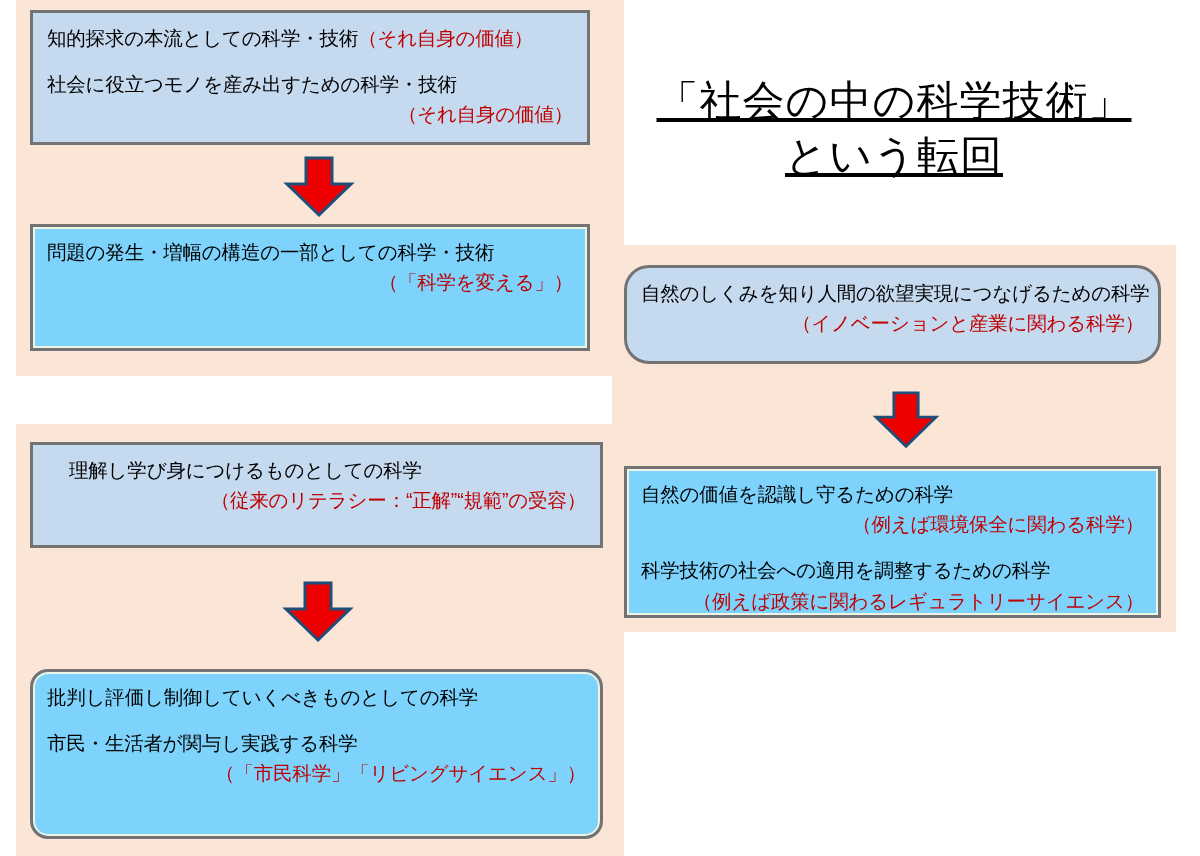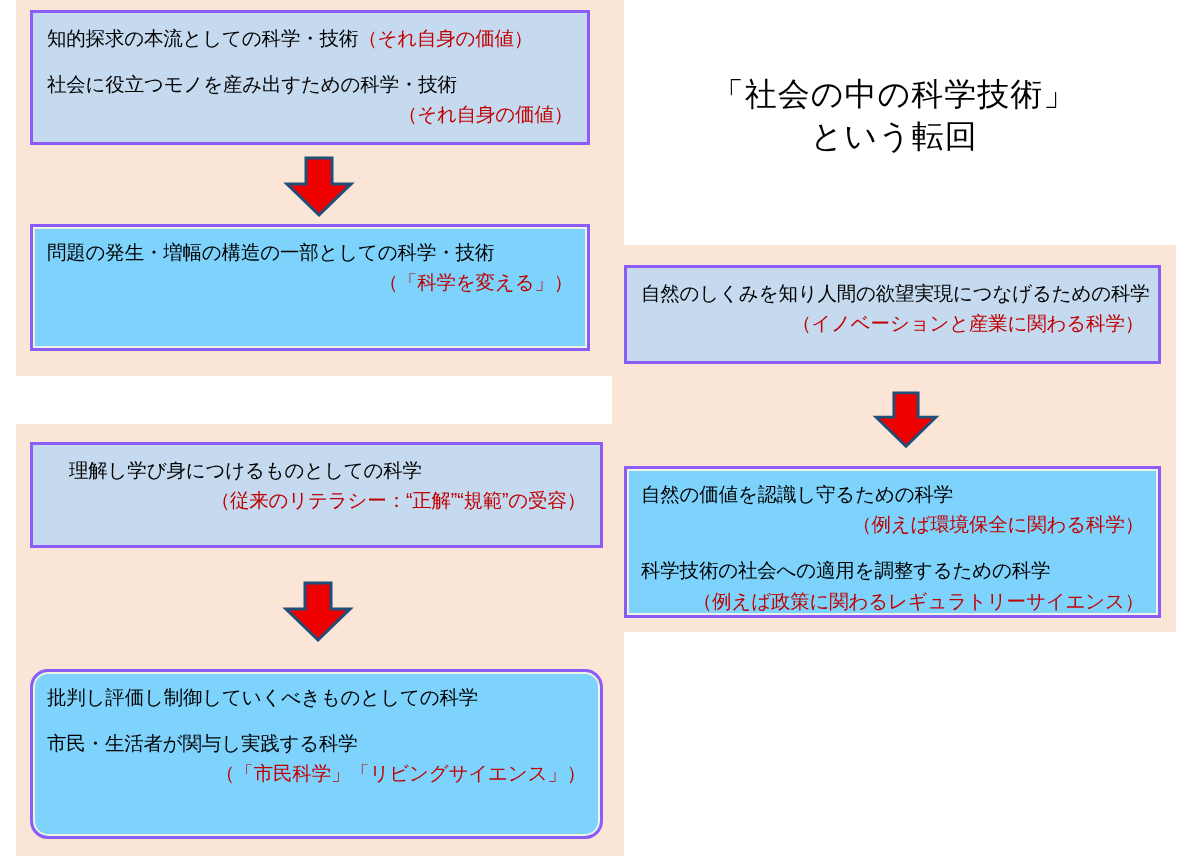--- a/index.html
+++ b/index.html
@@ -20,21 +20,21 @@
     position: absolute;
     background: #fbe5d6;
   }
   #panel-left-top    { left: 16px;  top: 0px;   width: 608px; height: 376px; }
   #panel-left-bottom { left: 16px;  top: 424px; width: 608px; height: 432px; }
   #panel-right       { left: 612px; top: 245px; width: 564px; height: 387px; }
 
   
   .box {
     position: absolute;
-    border: 3px solid #8b5cf6;
+    border: 3px solid #737373;
     box-sizing: border-box;
     padding: 10px 14px;
     line-height: 1.55;
     color: #000000;
     font-size: 19.5px;
     letter-spacing: -0.2px;
   }
   .box.blue  { background: #c5d9ef; }
   .box.green { background: #7dd3fc; box-shadow: inset 0 0 0 2px #eef3e4; }
   .box .line { white-space: nowrap; }
@@ -42,40 +42,41 @@
   .box .spacer { height: 16px; }
   .box .indent-r { display: block; text-align: right; }
 
   
   #box-l1 { left: 30px;  top: 10px;  width: 560px; height: 135px; }
   #box-l2 { left: 30px;  top: 224px; width: 560px; height: 127px; }
   #box-l3 { left: 30px;  top: 442px; width: 573px; height: 106px; padding-left: 36px; }
   #box-l4 { left: 30px;  top: 669px; width: 573px; height: 170px; border-radius: 18px; }
 
   
-  #box-r1 { left: 624px; top: 265px; width: 537px; height: 99px; }
+  #box-r1 { left: 624px; top: 265px; width: 537px; height: 99px; border-radius: 25px; }
   #box-r2 { left: 624px; top: 466px; width: 537px; height: 152px; }
 
   
   .arrow {
     position: absolute;
   }
 
   
   #title {
     position: absolute;
     left: 624px;
     top: 73px;
     width: 540px;
     text-align: center;
-    font-size: 32px;
+    font-size: 42px;
     font-weight: 400;
     line-height: 1.32;
     color: #000000;
     letter-spacing: 1px;
+    text-decoration: underline;
   }
   #title .t-line { display: block; }
 </style>
 </head>
 <body>
 
 <div class="panel" id="panel-left-top"></div>
 <div class="panel" id="panel-left-bottom"></div>
 <div class="panel" id="panel-right"></div>
 

